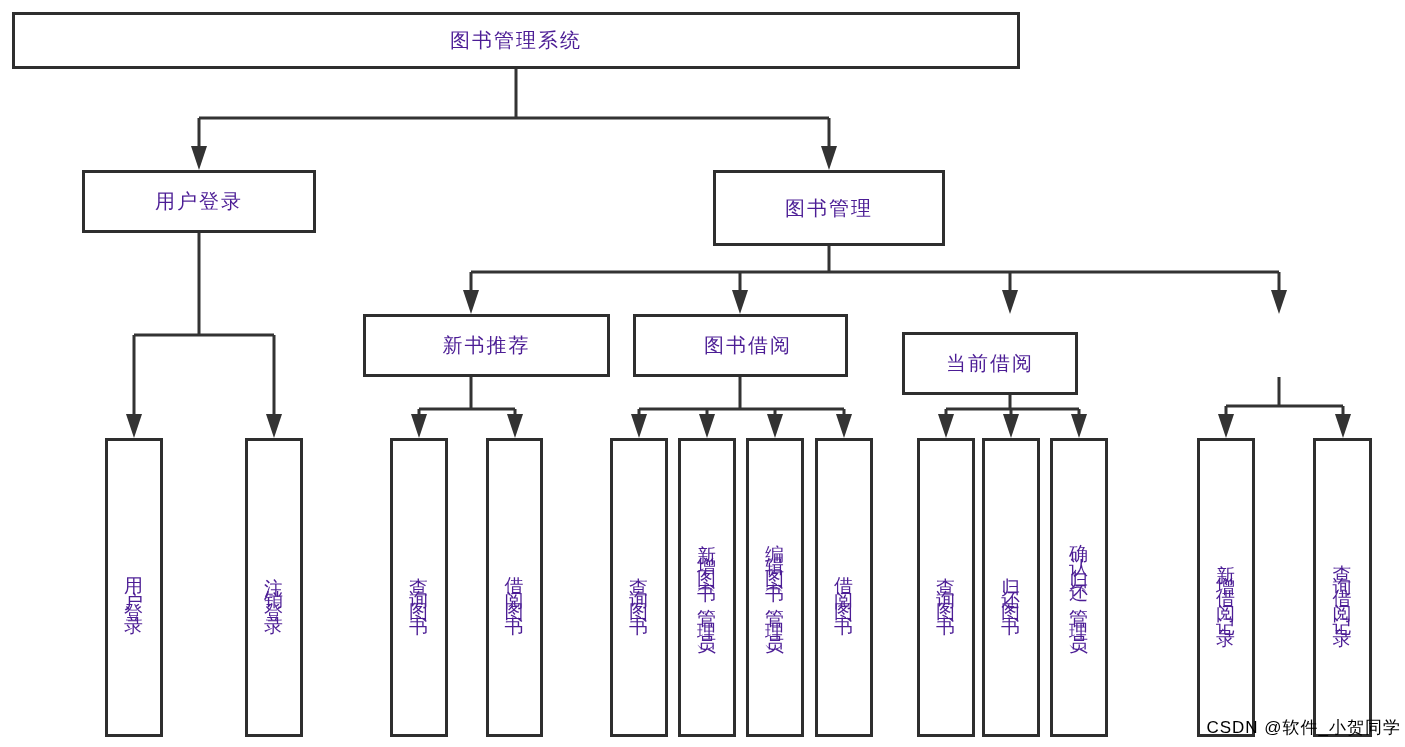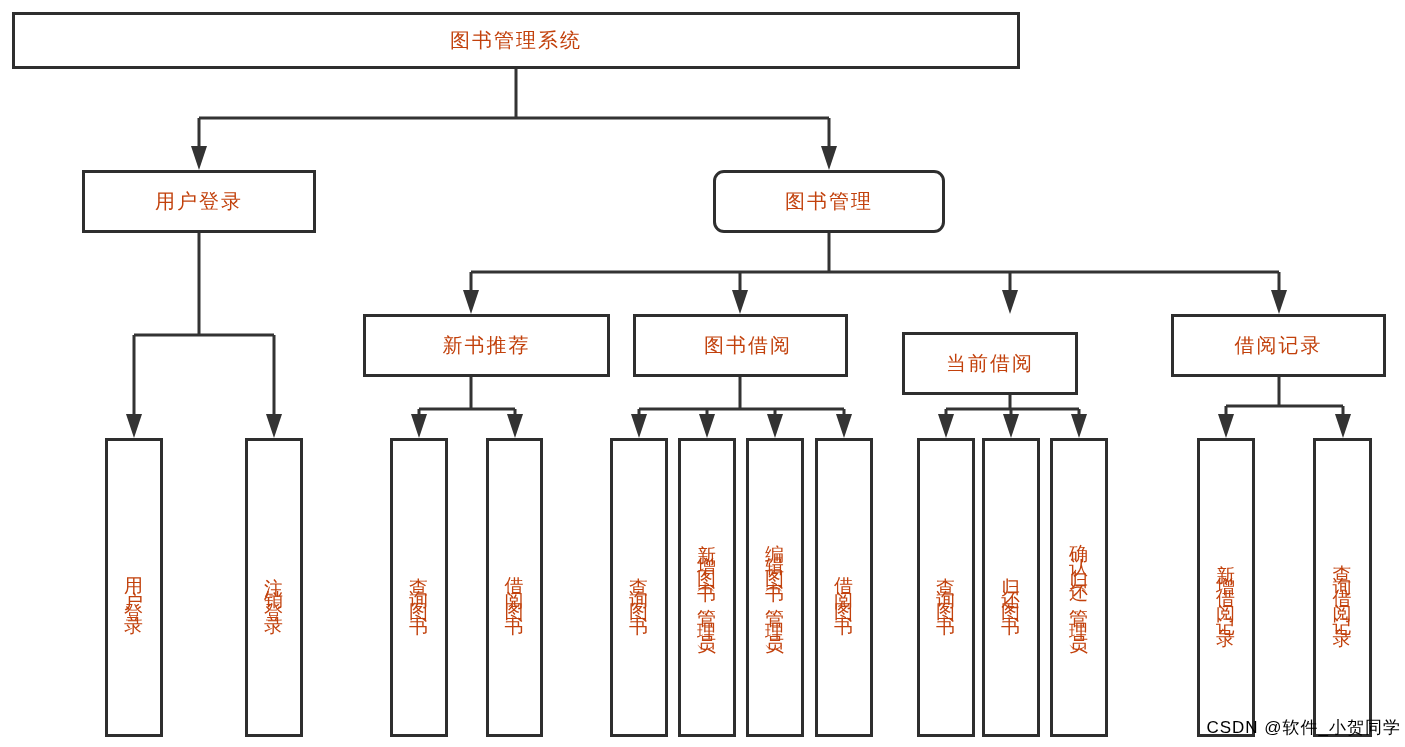--- a/index.html
+++ b/index.html
@@ -19,21 +19,21 @@
   }
   .node {
     position: absolute;
     box-sizing: border-box;
     background: #ffffff;
     border: 3px solid #2e2e2e;
     display: flex;
     align-items: center;
     justify-content: center;
     font-size: 20px;
-    color: #c2410c;
+    color: #4c1d95;
     letter-spacing: 2px;
     z-index: 2;
     white-space: nowrap;
   }
   .leaf {
     writing-mode: vertical-rl;
     text-orientation: mixed;
     font-size: 19px;
     letter-spacing: 13px;
     line-height: 1;
@@ -90,26 +90,25 @@
       <polygon points="1003,414 1019,414 1011,438"></polygon>
       <polygon points="1071,414 1087,414 1079,438"></polygon>
       <polygon points="1218,414 1234,414 1226,438"></polygon>
       <polygon points="1335,414 1351,414 1343,438"></polygon>
     </g>
   </svg>
 
   <div class="node" style="left:12px; top:12px; width:1008px; height:57px;">图书管理系统</div>
 
   <div class="node" style="left:82px; top:170px; width:234px; height:63px;">用户登录</div>
-  <div class="node" style="left:713px; top:170px; width:232px; height:63px;border-radius:11px;">图书管理</div>
+  <div class="node" style="left:713px; top:170px; width:232px; height:76px;">图书管理</div>
 
   <div class="node" style="left:363px; top:314px; width:247px; height:63px;">新书推荐</div>
   <div class="node" style="left:633px; top:314px; width:215px; height:63px;padding-left:15px;">图书借阅</div>
   <div class="node" style="left:902px; top:332px; width:176px; height:63px;">当前借阅</div>
-  <div class="node" style="left:1171px; top:314px; width:215px; height:63px;">借阅记录</div>
 
   <div class="node leaf" style="left:105px; top:438px; width:58px; height:299px;">用户登录</div>
   <div class="node leaf" style="left:245px; top:438px; width:58px; height:299px;">注销登录</div>
 
   <div class="node leaf" style="left:390px; top:438px; width:58px; height:299px;">查询图书</div>
   <div class="node leaf" style="left:486px; top:438px; width:57px; height:299px;">借阅图书</div>
 
   <div class="node leaf" style="left:610px; top:438px; width:58px; height:299px;">查询图书</div>
   <div class="node leaf" style="left:678px; top:438px; width:58px; height:299px;">新增图书（管理员）</div>
   <div class="node leaf" style="left:746px; top:438px; width:58px; height:299px;">编辑图书（管理员）</div>

